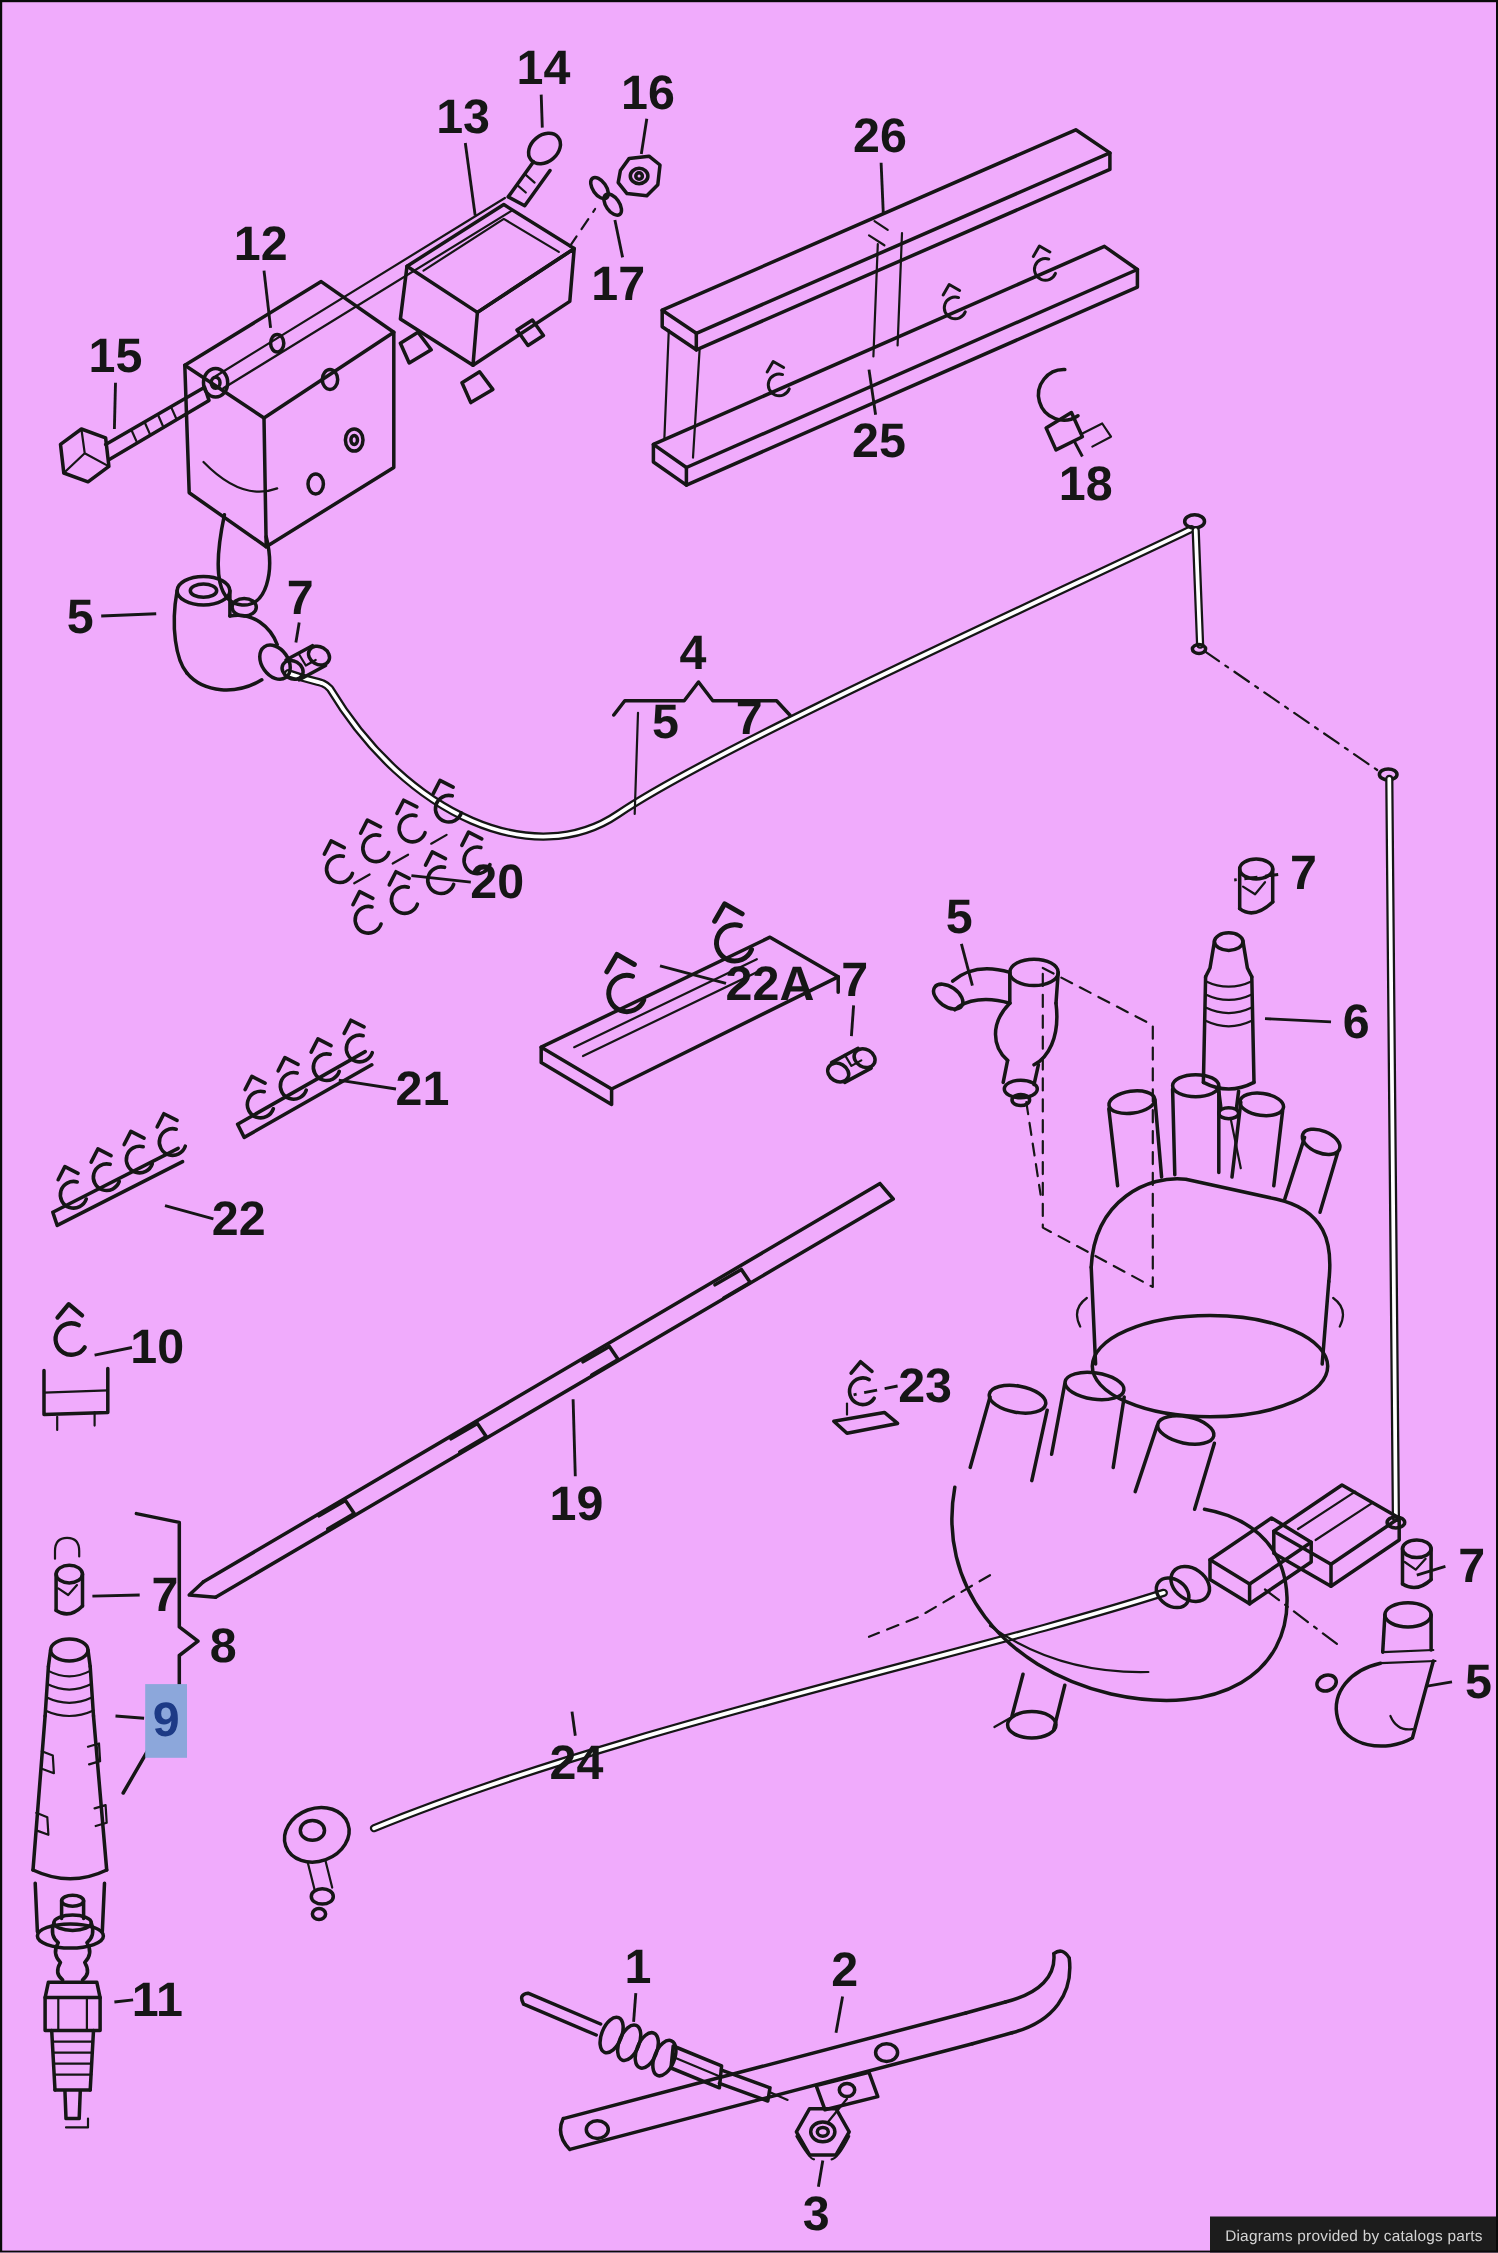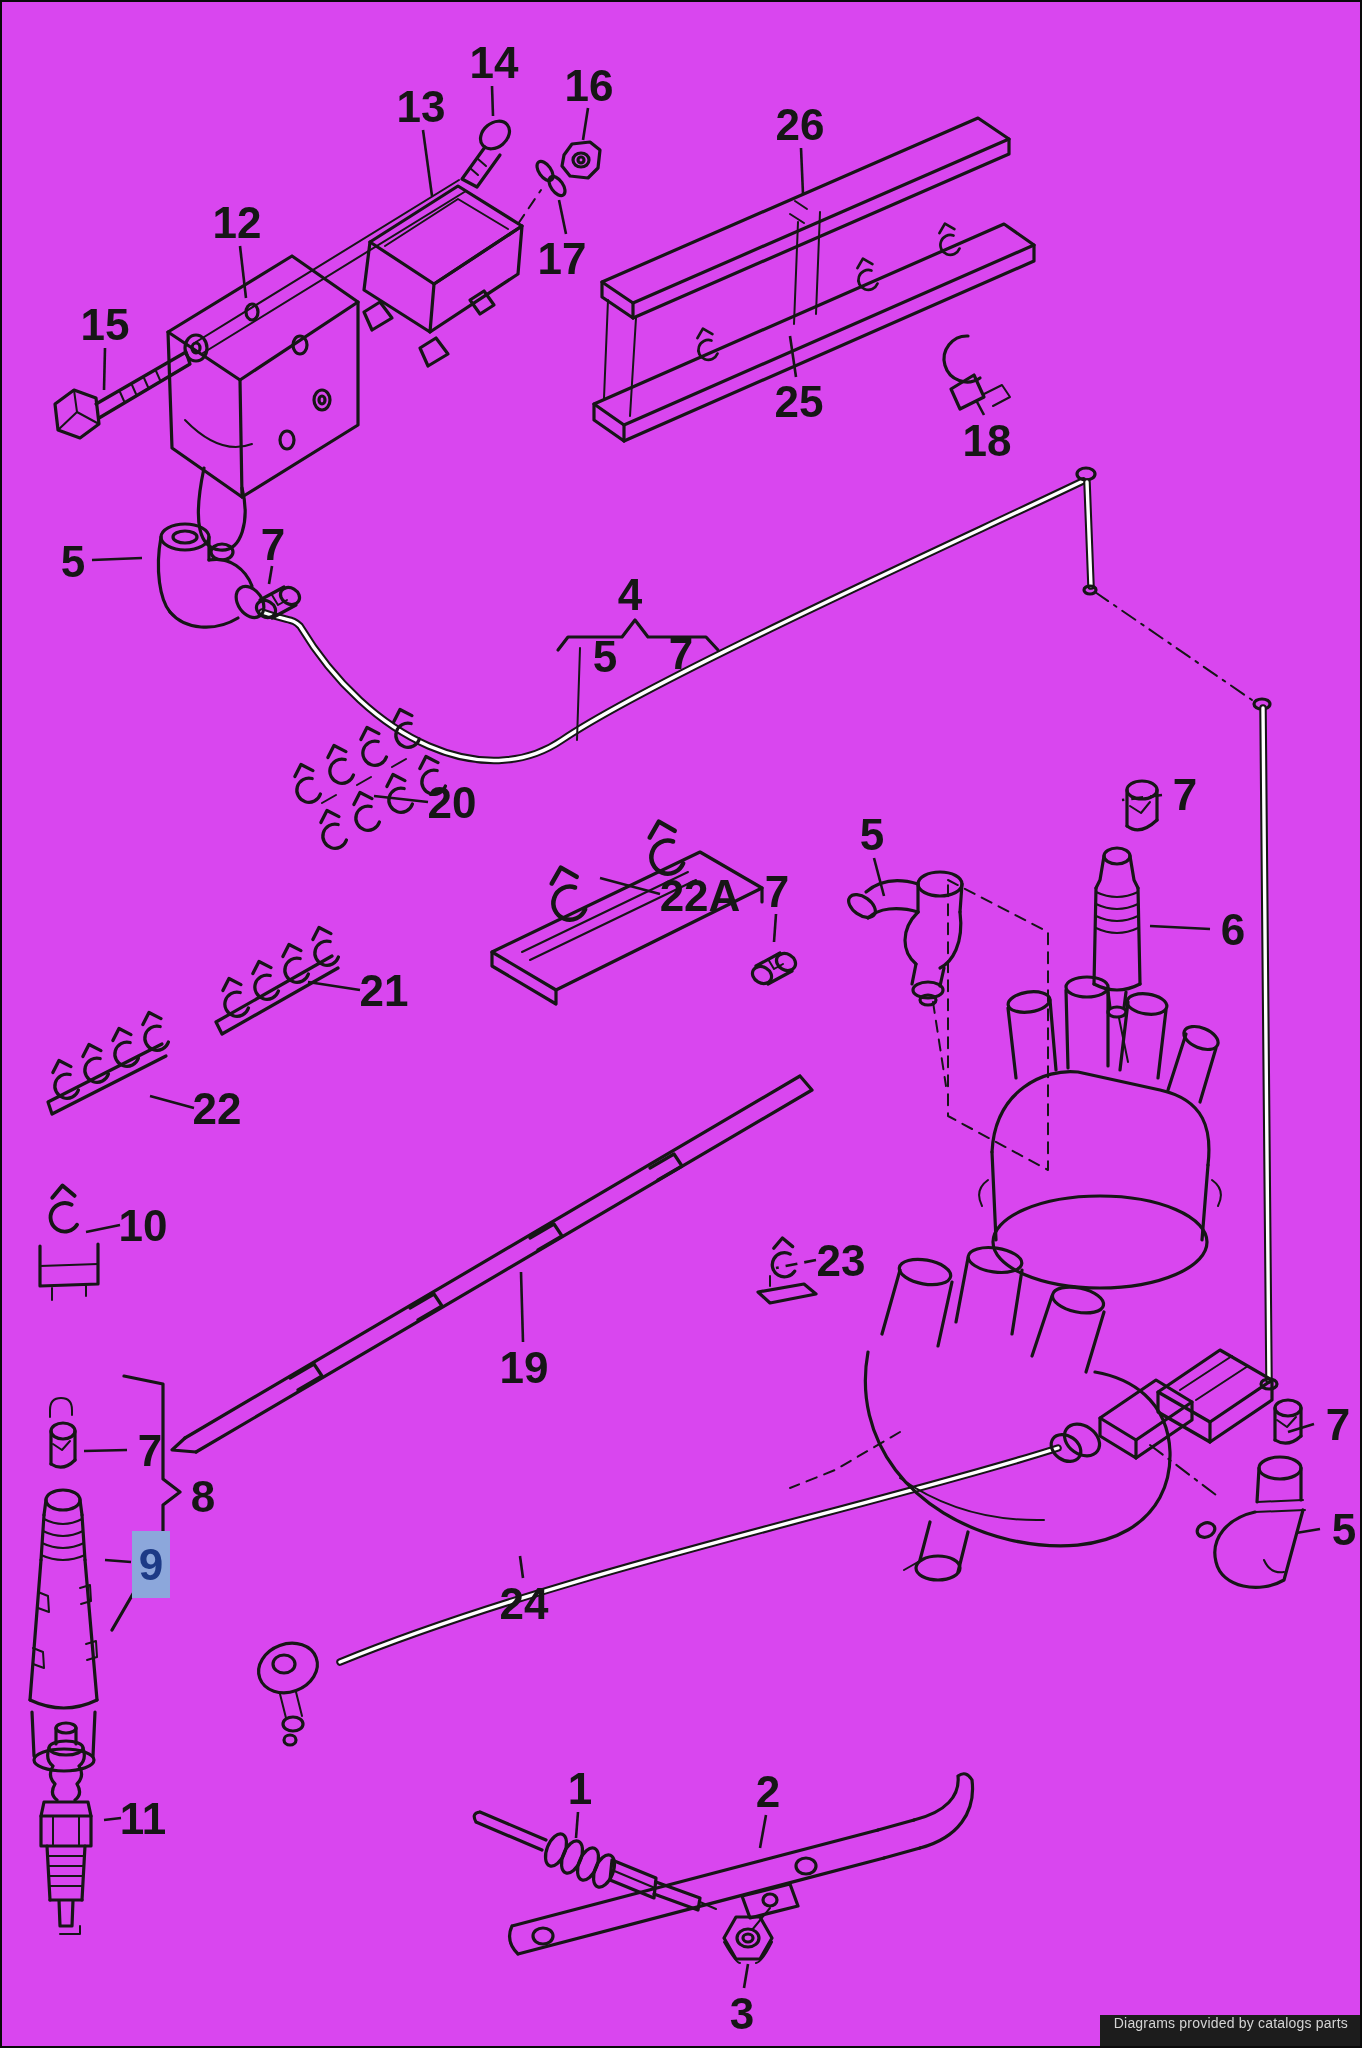--- a/index.html
+++ b/index.html
@@ -1,27 +1,27 @@
 <!DOCTYPE html>
 <html><head>
 <meta charset="utf-8">
 <style>
   html,body{margin:0;padding:0;background:#e8e8e8;}
-  .stage{position:relative;width:1362px;height:2048px;background:#d946ef;overflow:hidden;
+  .stage{position:relative;width:1362px;height:2048px;background:#f0abfc;overflow:hidden;
          font-family:"Liberation Sans", sans-serif;}
   .frame{position:absolute;inset:0;border:2px solid #0a0a0a;pointer-events:none;}
   svg{position:absolute;left:0;top:0;}
   .ln{fill:none;stroke:#161616;stroke-width:3.2;stroke-linecap:round;stroke-linejoin:round;}
   .thin{stroke-width:2;}
   .w1{fill:none;stroke:#161616;stroke-width:7.5;}
   .w2{fill:none;stroke:#ffffff;stroke-width:3.4;}
   .dash{stroke-dasharray:11 8;}
   .dashdot{stroke-dasharray:16 7 3 7;}
   .callout-text{font-family:"Liberation Sans", sans-serif;font-size:44px;font-weight:bold;}
-  .watermark{position:absolute;right:0;bottom:0;height:33px;display:flex;
+  .watermark{position:absolute;right:0;bottom:0;height:33px;display:flex;align-items:center;
              padding:0 14px 0 14px;font-size:14px;letter-spacing:.2px;}
 </style>
 </head>
 <body>
 
 <div class="stage">
 <svg width="1362" height="2048" viewBox="0 0 1362 2048">
   <defs>
     <g id="cclip" fill="none" stroke="#161616" stroke-width="3" stroke-linecap="round" stroke-linejoin="round">
       <path d="M9,-5 A11,11 0 1 0 9,11"></path>

